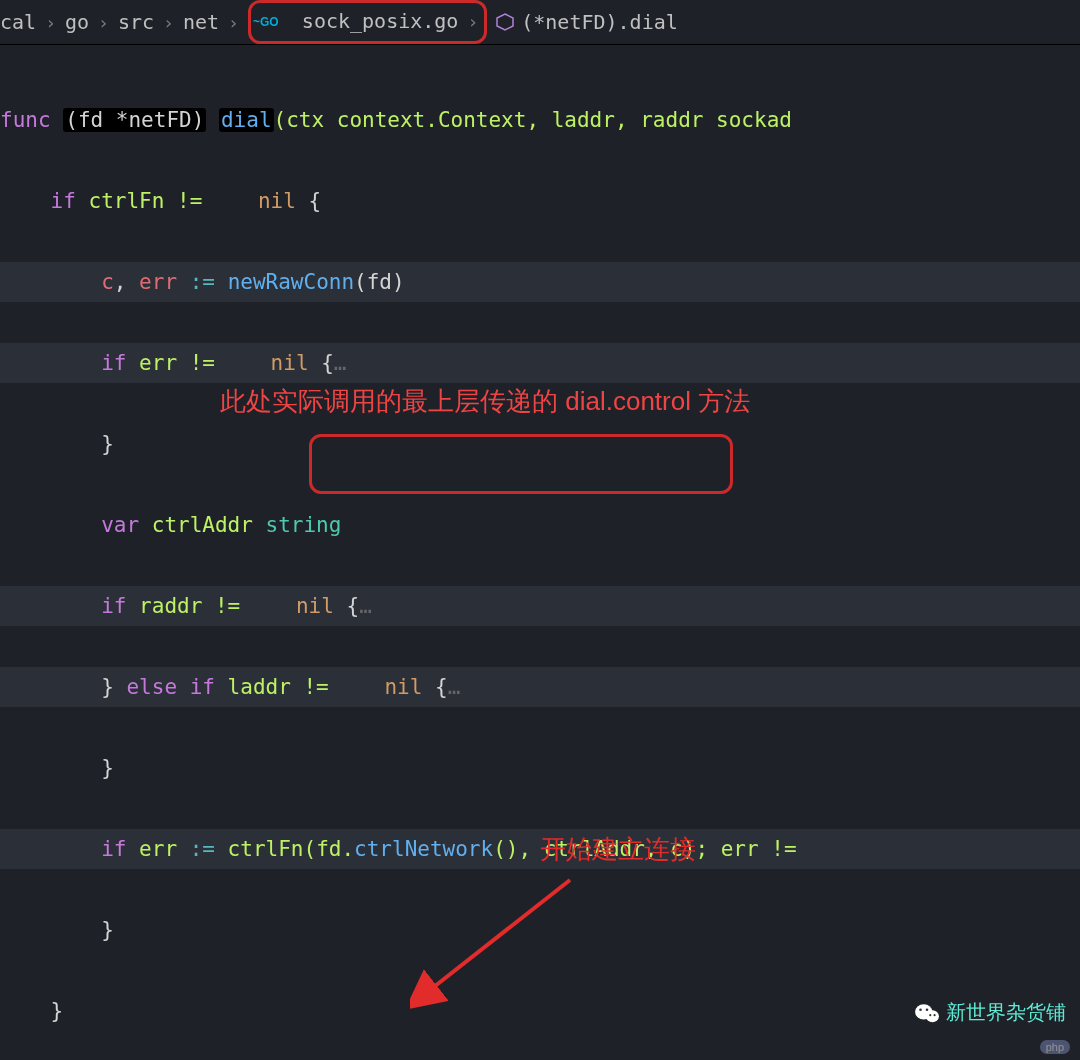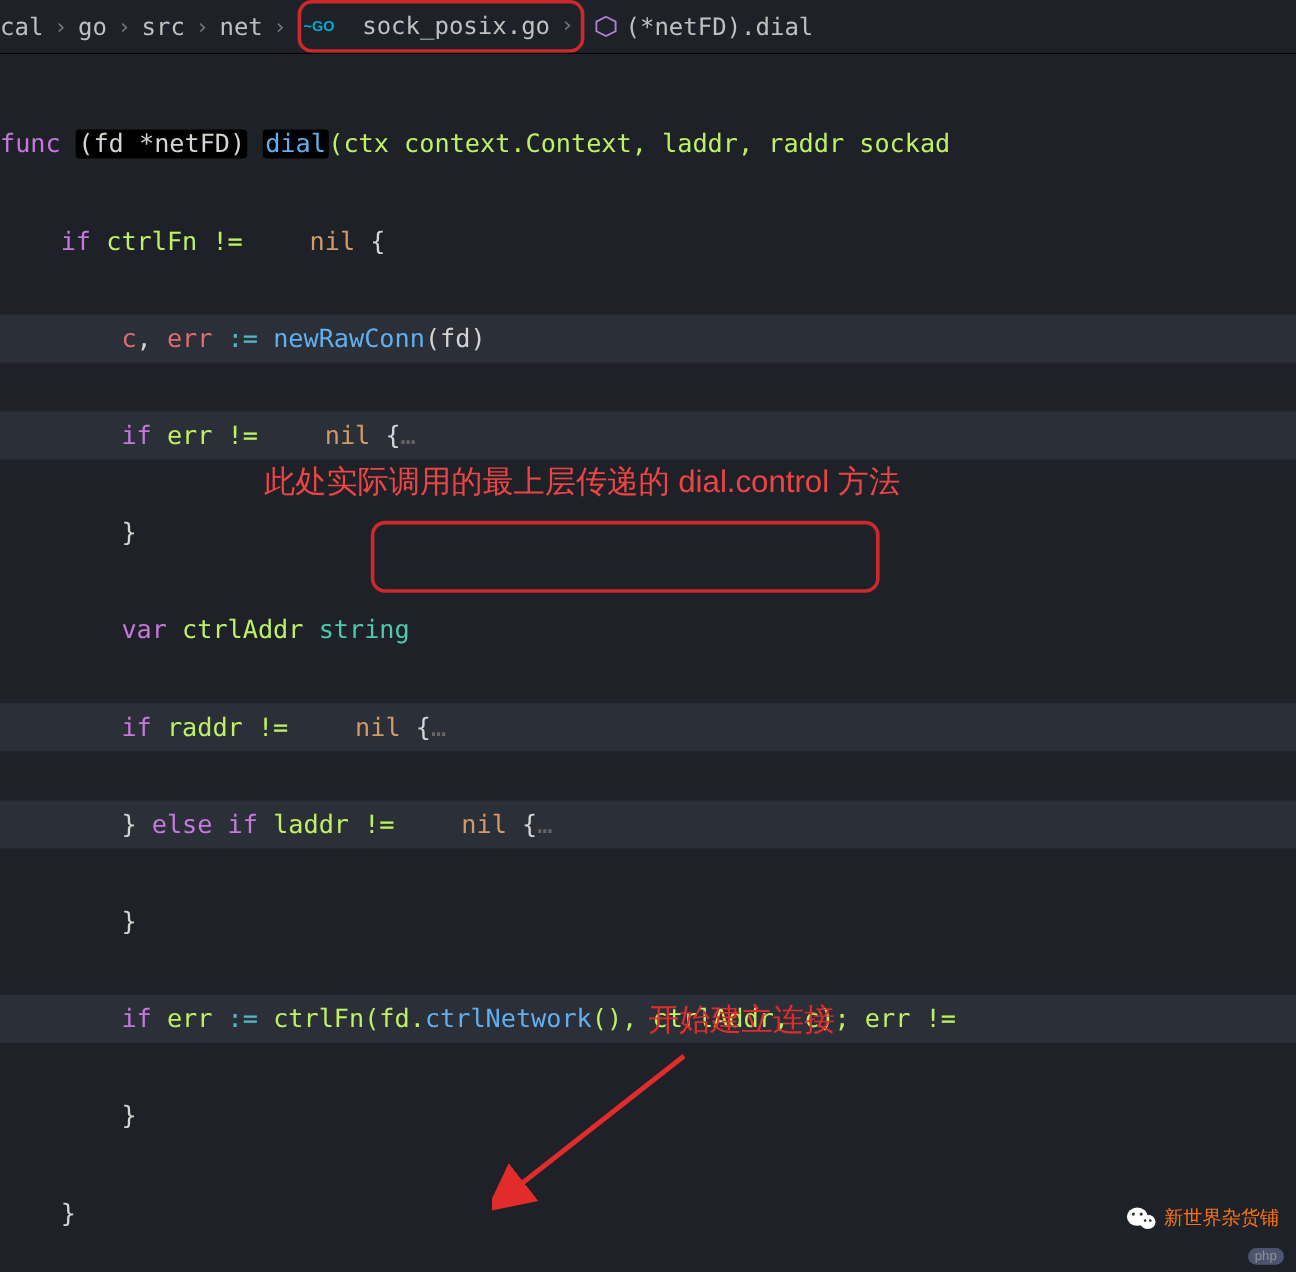--- a/index.html
+++ b/index.html
@@ -104,23 +104,23 @@
     left:410px;
     top:870px;
     pointer-events:none;
   }
   .watermark {
     position:absolute;
     right:14px;
     bottom:34px;
     display:flex;
     align-items:center;
-    color:#f97316;
+    color:#5eead4;
     font-family:"PingFang SC","Microsoft YaHei",sans-serif;
-    font-size:16px;
+    font-size:20px;
   }
   .watermark .wicon {
     width:26px;height:22px;
     margin-right:6px;
   }
   .php-badge {
     position:absolute;
     right:10px;
     bottom:6px;
     background:#7a86b8;

